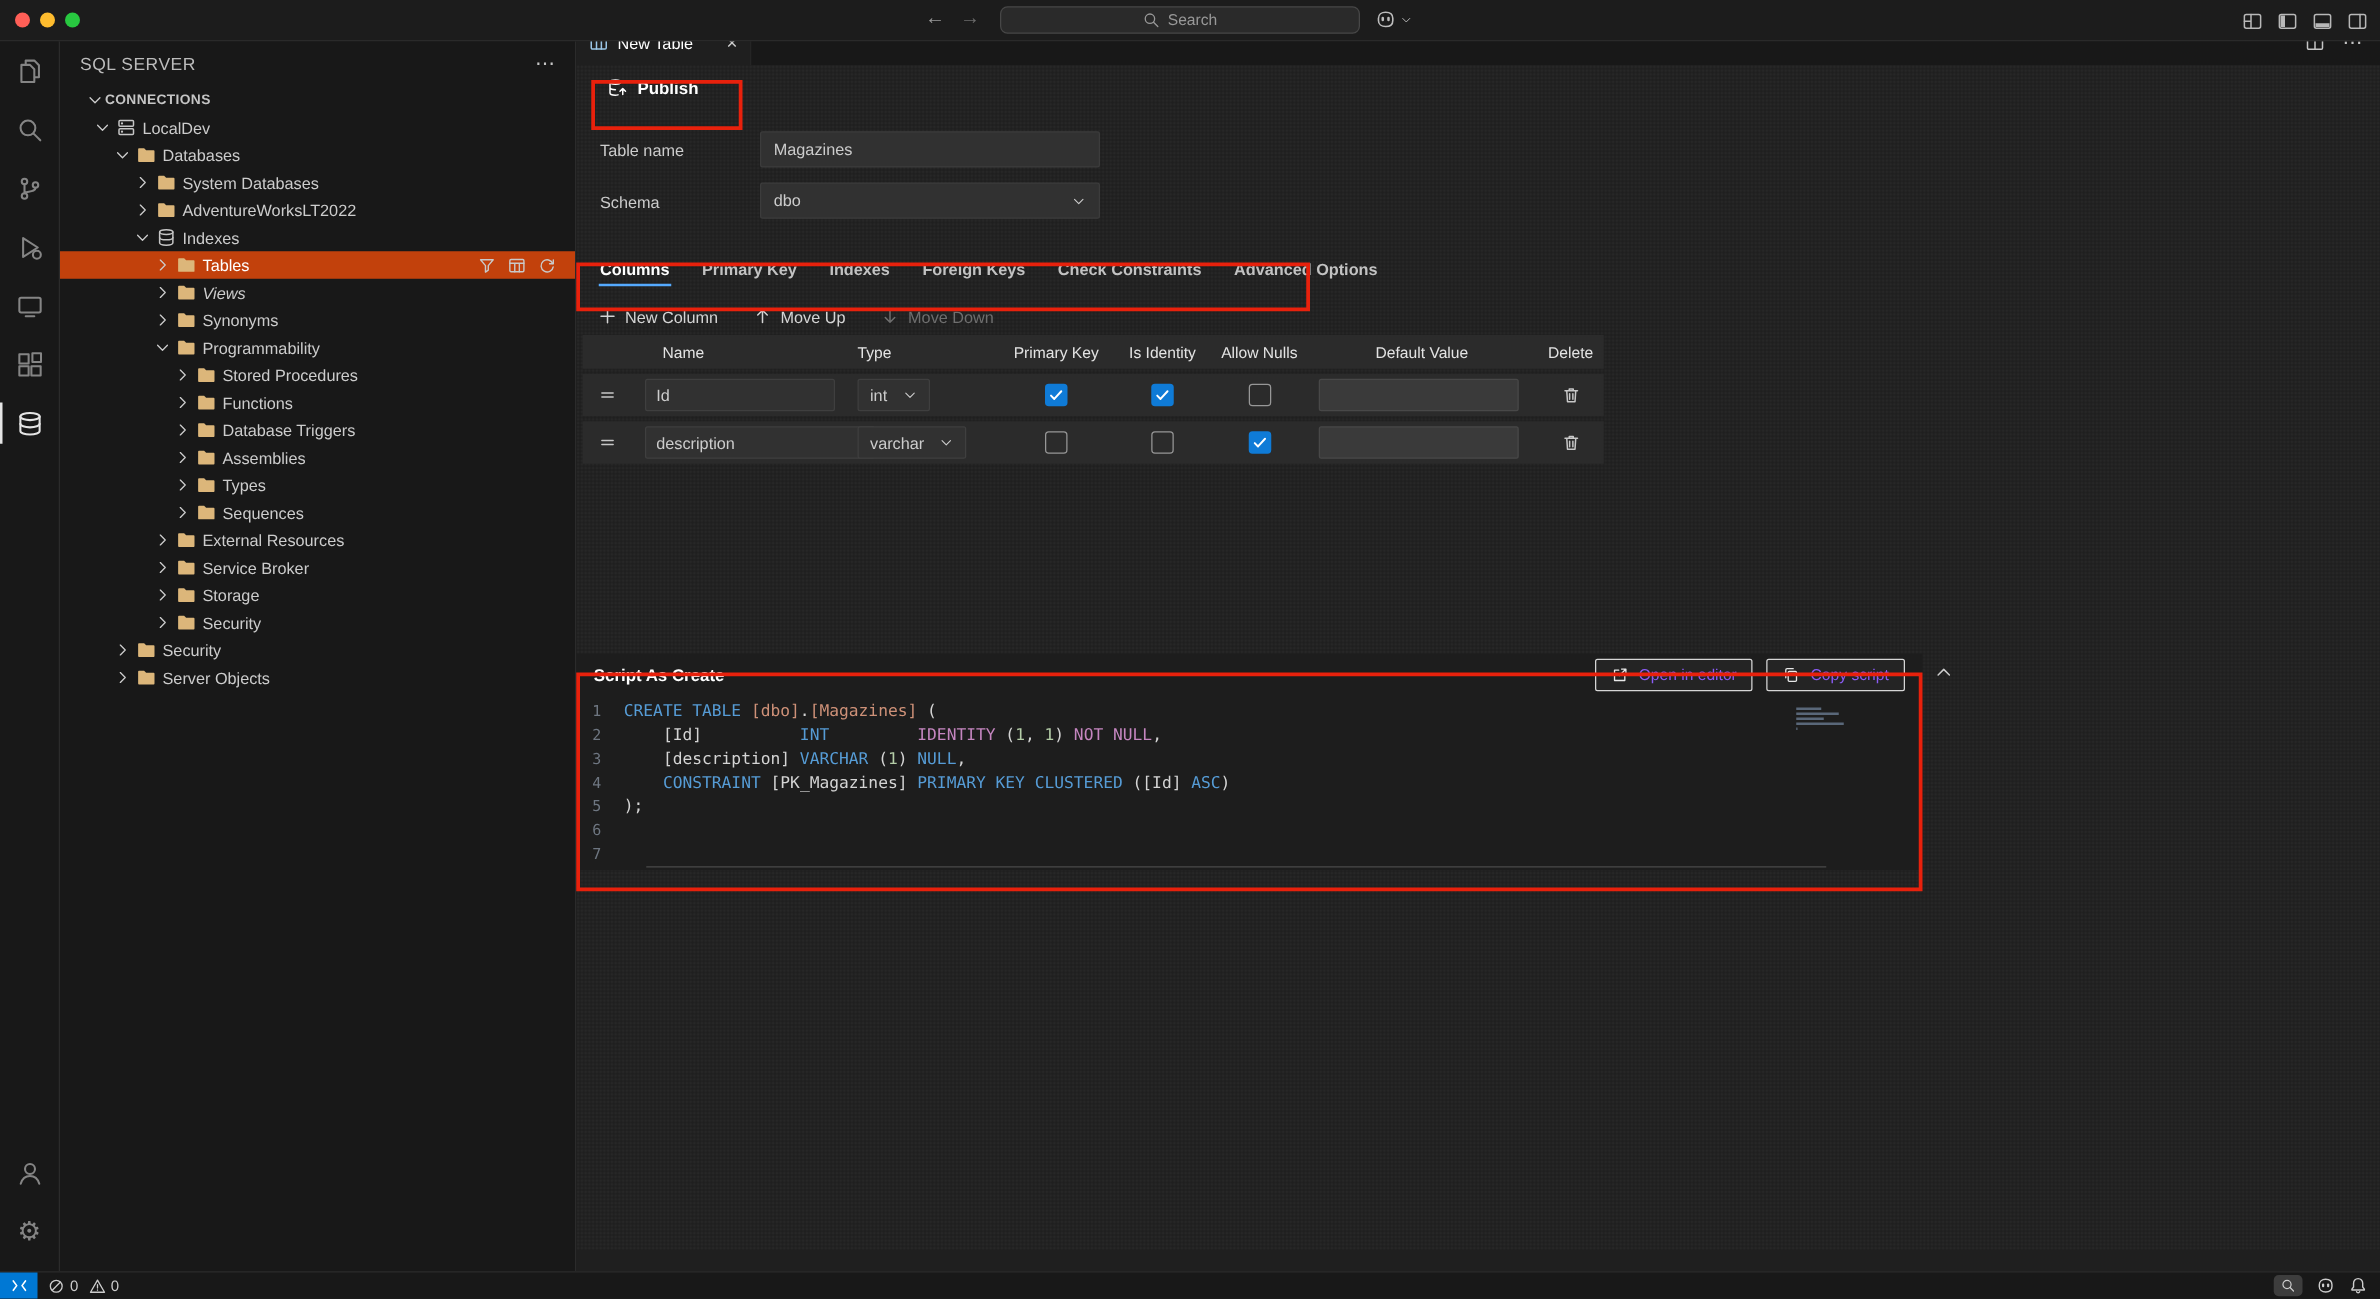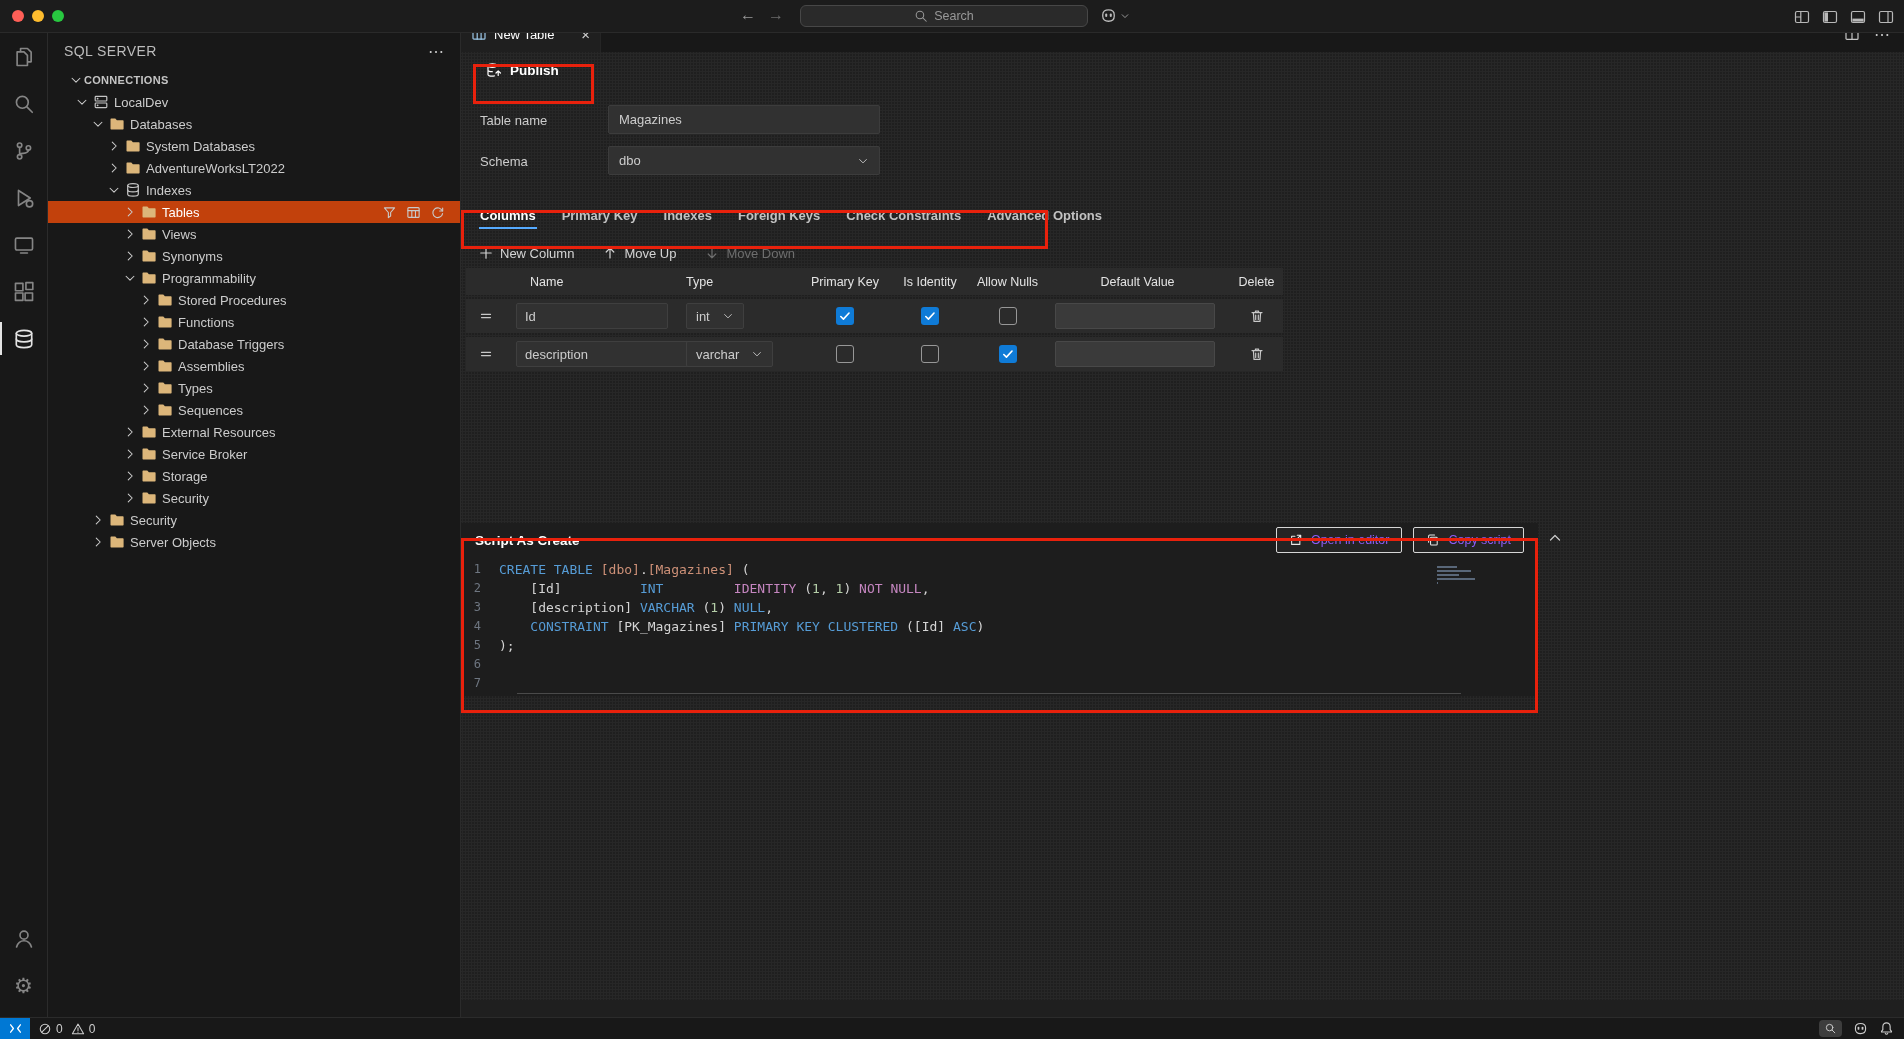--- a/index.html
+++ b/index.html
@@ -403,21 +403,21 @@
                 </svg>
               </span>
               <span class="ic16" data-interactable="true">
                 <svg viewBox="0 0 16 16" fill="none" stroke="currentColor" stroke-width="1.2" stroke-linecap="round" stroke-linejoin="round">
                   <path d="M13.1 6.3a5.2 5.2 0 1 0 .3 2.8"></path>
                   <path d="M13.5 3.2v3.2h-3.2"></path>
                 </svg>
               </span>
             </span>
           </div>
-          <div class="trow" data-interactable="true" style="padding-left: 74px;">
+          <div class="trow" data-interactable="true" style="padding-left: 74px; font-style: italic;">
             <span class="tchev" data-interactable="false">
               <svg viewBox="0 0 16 16" fill="none" stroke="currentColor" stroke-width="1.2" stroke-linecap="round" stroke-linejoin="round">
                 <path d="M6 3.5l4.5 4.5L6 12.5"></path>
               </svg>
             </span>
             <span class="ticon" data-interactable="false">
               <svg viewBox="0 0 16 16">
                 <path style="fill:var(--folder_tan)" d="M1.5 3.2c0-.4.3-.7.7-.7h4.1l1.6 1.7h6a.7.7 0 0 1 .7.7v7.9a.7.7 0 0 1-.7.7H2.2a.7.7 0 0 1-.7-.7z"></path>
               </svg>
             </span>

